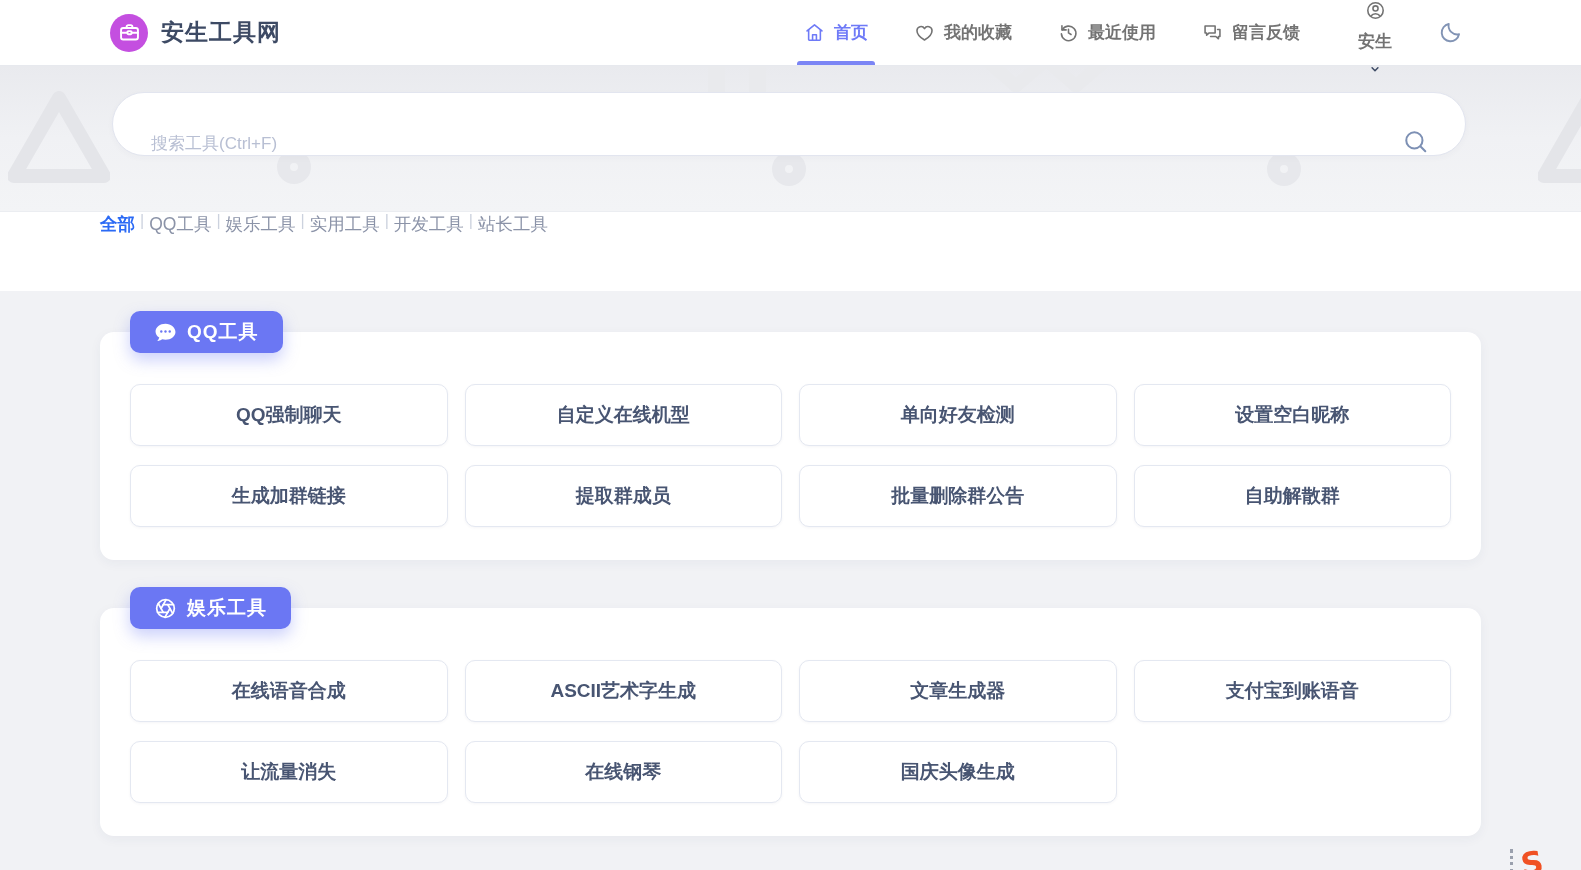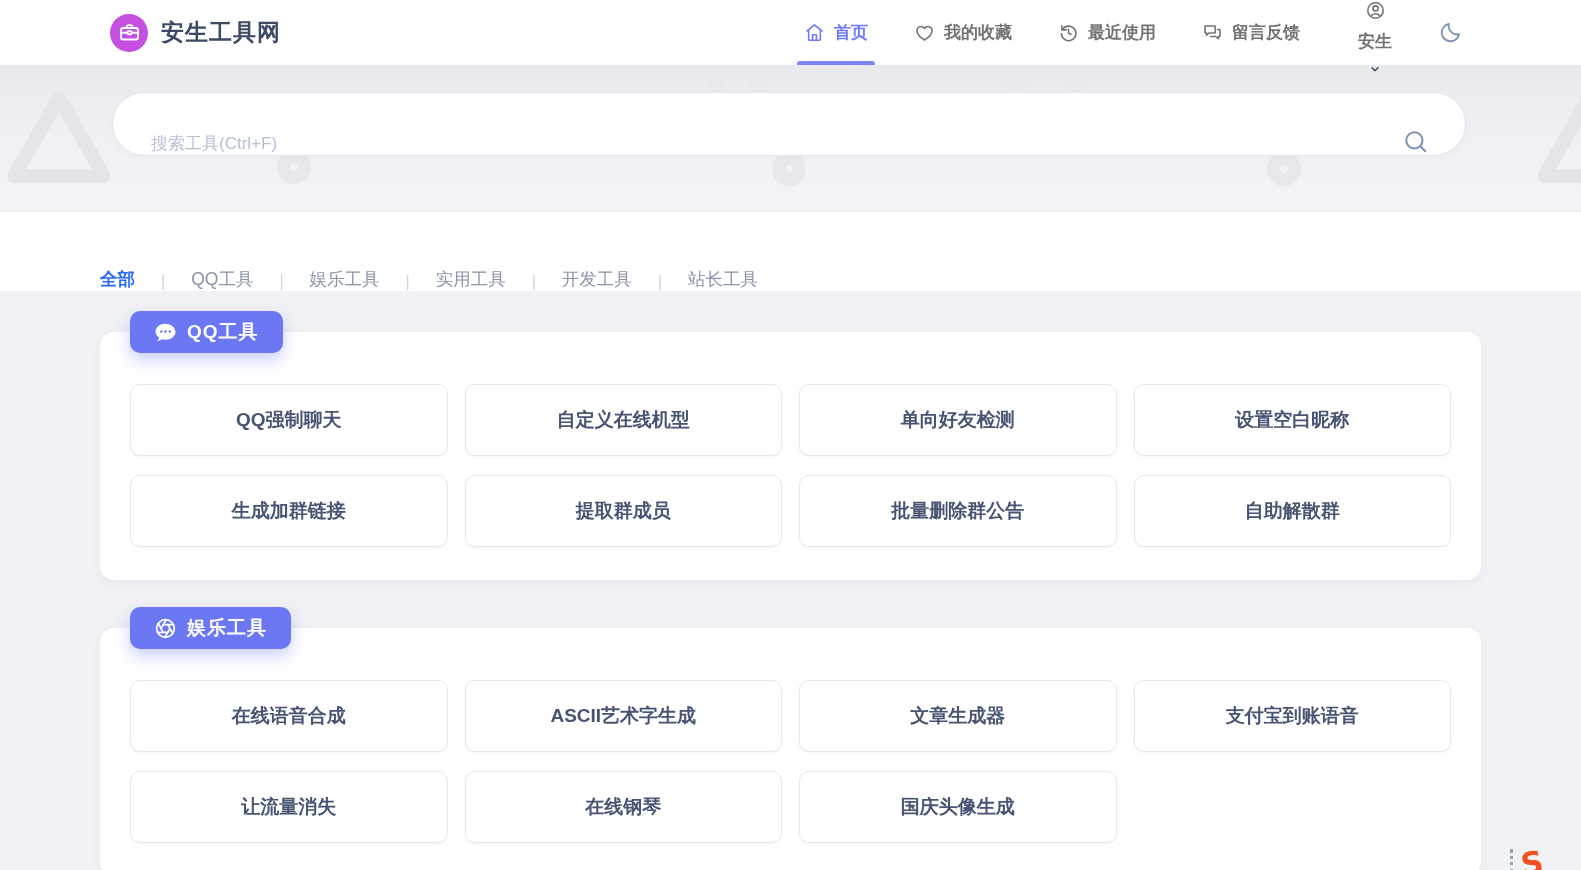--- a/index.html
+++ b/index.html
@@ -64,21 +64,21 @@
     flex:1; border:none; outline:none; background:transparent;
     font-size:17px; color:#44506b; font-family:inherit;
   }
   .search-pill input::placeholder { color:#b8bfd3; }
   .search-ico { display:flex; align-items:center; color:#7d90b4; cursor:pointer; }
   .search-ico svg { width:27px; height:27px; }
 
   
   .filter-bar {
     height:80px; background:#ffffff; border-top:1px solid #ebedf1;
-    display:flex; align-items:flex-end; gap:26px;
+    display:flex; align-items:flex-start; gap:5px;
     padding:0 100px; font-size:17.5px;
   }
   .filter-item { color:#8b93a8; cursor:pointer; }
   .filter-item.active { color:#2b6af5; font-weight:bold; }
   .filter-sep { color:#ccd2de; font-size:16px; }
 
   
   .tools-main { padding:0 100px; }
   .section-card {
     position:relative; background:#ffffff; border-radius:14px;
@@ -90,21 +90,21 @@
     position:absolute; top:-21px; left:30px; height:42px; padding:0 24px;
     background:#6b77f3; border-radius:10px; color:#fff;
     display:flex; align-items:center; gap:10px;
     font-size:19px; font-weight:bold; letter-spacing:1px;
     box-shadow:0 7px 16px rgba(107,119,243,0.35);
   }
   .badge-ico { display:flex; align-items:center; }
   .badge-ico svg { width:23px; height:23px; display:block; }
   .tool-grid { display:grid; grid-template-columns:repeat(4,1fr); gap:19px 17px; }
   .tool-btn {
-    height:72px; background:#ffffff; border:1px solid #e4e8f1; border-radius:10px;
+    height:62px; background:#ffffff; border:1px solid #e4e8f1; border-radius:10px;
     font-size:19px; font-weight:bold; color:#485572; font-family:inherit;
     cursor:pointer; box-shadow:0 1px 3px rgba(50,60,100,0.05);
   }
 
   
   .watermark { position:absolute; right:38px; bottom:-9px; display:flex; align-items:flex-end; gap:8px; }
   .wm-dots { width:0; height:24px; border-left:3px dotted #9aa0ad; margin-bottom:6px; }
   .wm-s {
     color:#f05123; font-size:31px; font-weight:bold; line-height:1;
     transform:rotate(-10deg); font-family:"DejaVu Sans",sans-serif;

